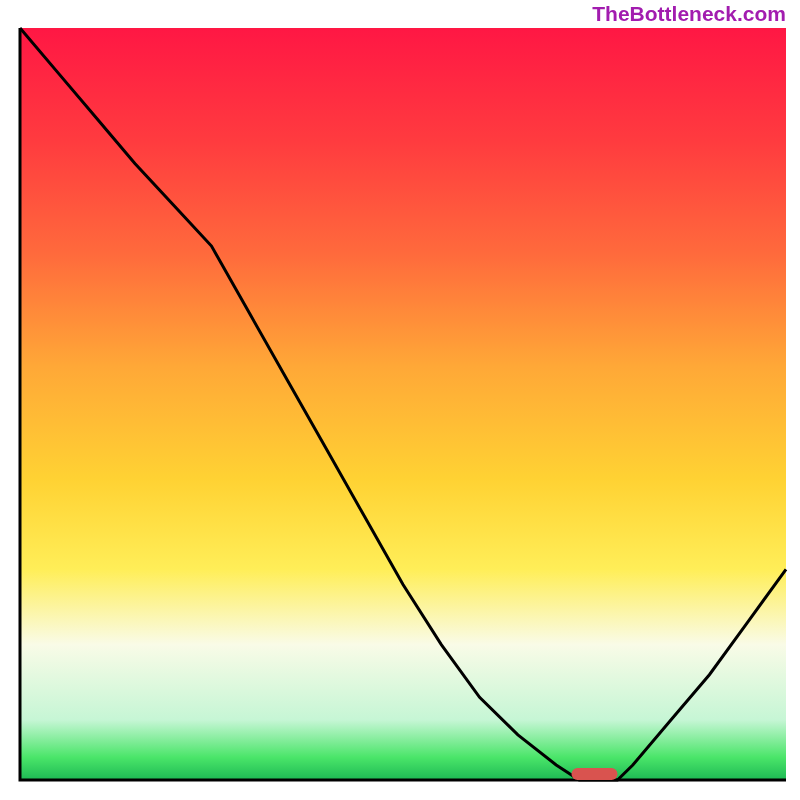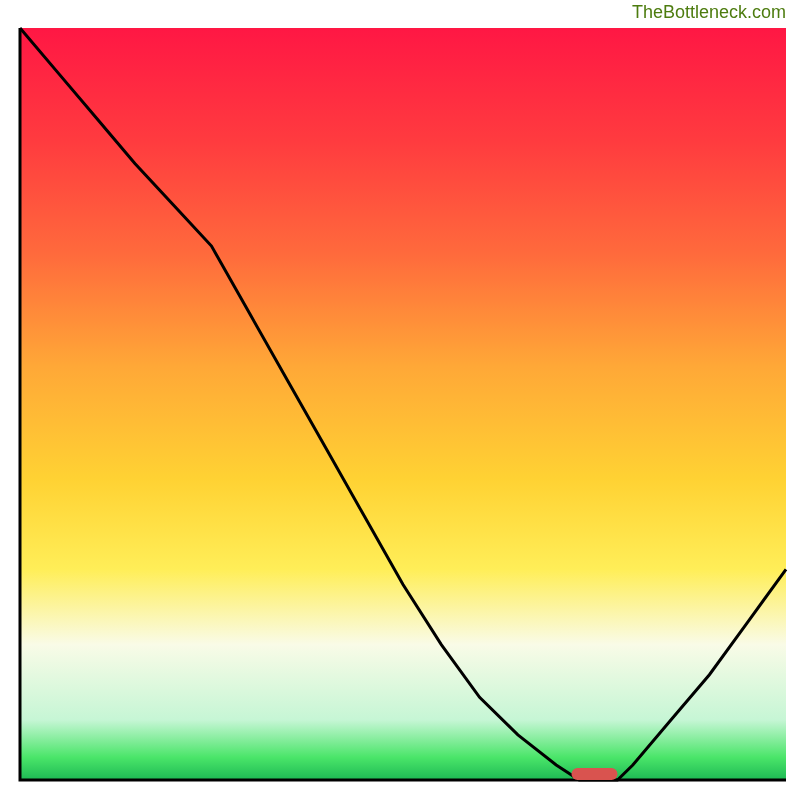--- a/index.html
+++ b/index.html
@@ -12,23 +12,23 @@
   }
   .container {
     position: relative;
     width: 800px;
     height: 800px;
   }
   .watermark {
     position: absolute;
     top: 2px;
     right: 14px;
-    font-size: 18px;
-    font-weight: normal;
-    color: #4d7c0f;
+    font-size: 21px;
+    font-weight: bold;
+    color: #a21caf;
     z-index: 10;
   }
   svg.chart {
     position: absolute;
     top: 0;
     left: 0;
     width: 800px;
     height: 800px;
   }
 </style>

